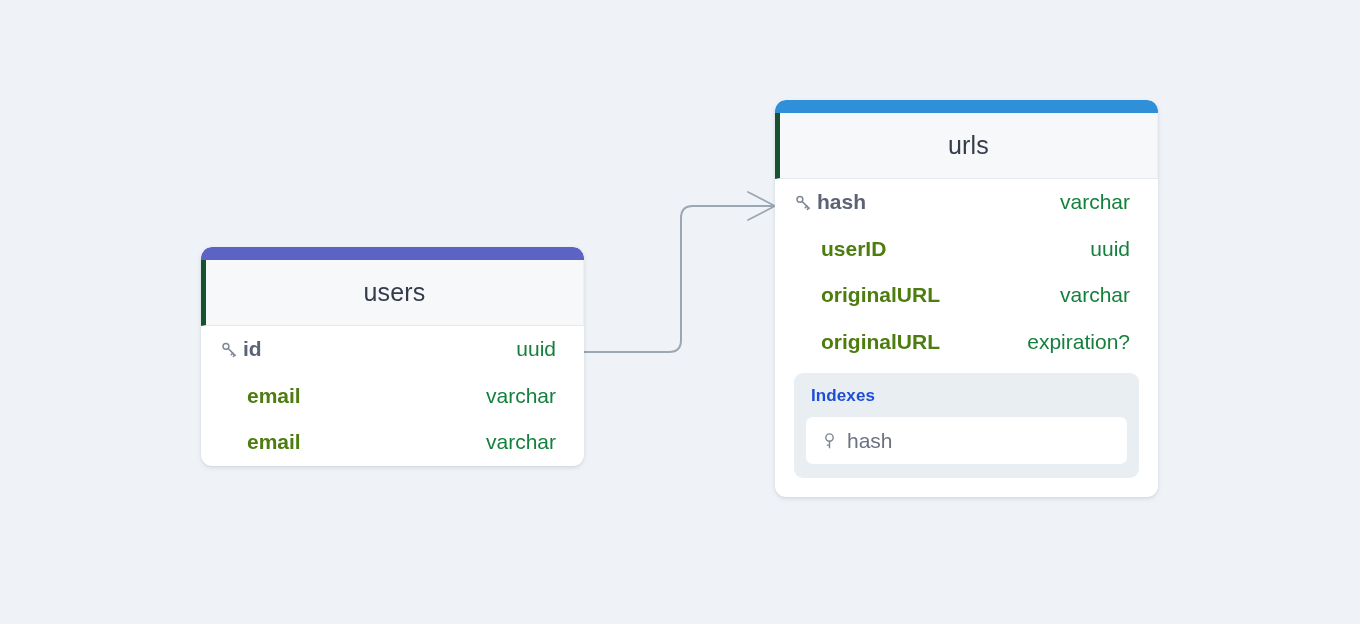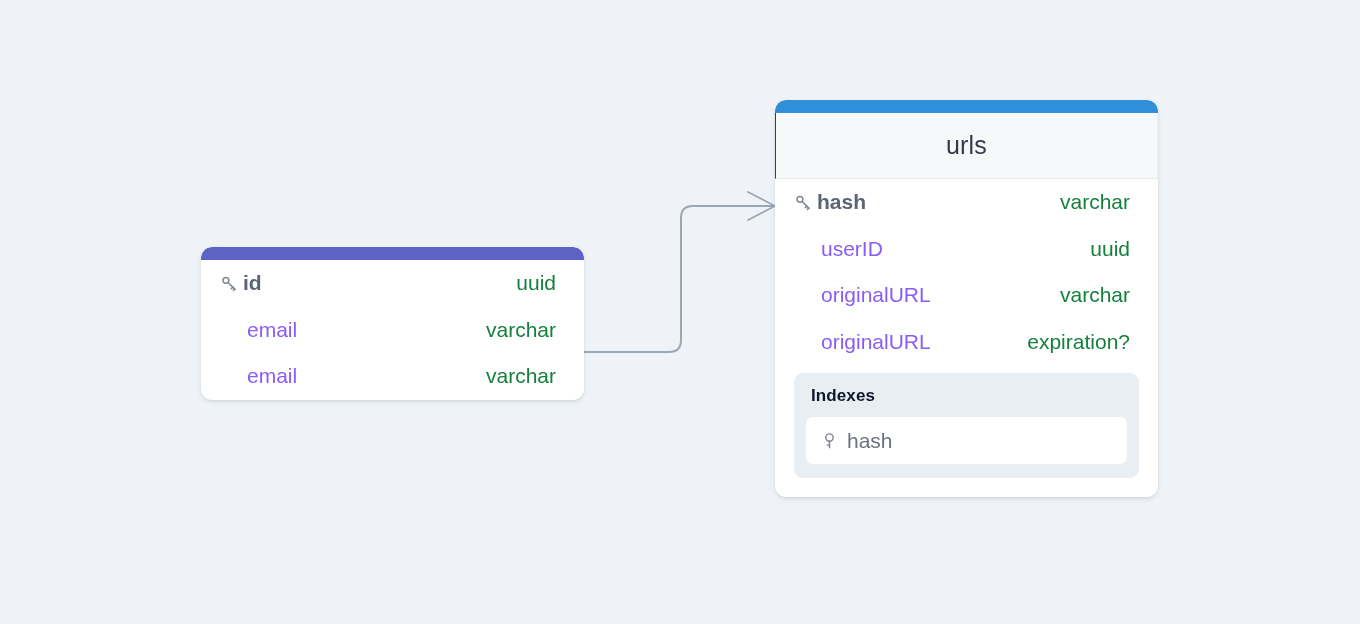--- a/index.html
+++ b/index.html
@@ -47,21 +47,21 @@
 
   .accent-bar {
     height: 13px;
     width: 100%;
     border-radius: 11px 11px 0 0;
   }
 
   .table-header {
     background: #f7f8fa;
     border-bottom: 1px solid #e6e9ee;
-    border-left: 1px solid #14532d;
+    border-left: 5px solid #14532d;
     border-right: 1px solid #eceff3;
     height: 66px;
     display: flex;
     align-items: center;
     justify-content: center;
     box-sizing: border-box;
   }
 
   .table-title {
     font-size: 25px;
@@ -93,22 +93,22 @@
     margin-right: 4px;
   }
 
   .field-icon.empty {
     width: 24px;
     min-width: 24px;
   }
 
   .field-name {
     font-size: 21px;
-    color: #8b5cf6;
-    font-weight: 400;
+    color: #4d7c0f;
+    font-weight: 700;
     white-space: nowrap;
   }
 
   .field-row.pk .field-name {
     font-weight: 700;
     color: #5a6475;
   }
 
   .field-type {
     margin-left: auto;
@@ -123,21 +123,21 @@
     margin: 8px 19px 19px 19px;
     background: #e9eef3;
     border-radius: 9px;
     padding: 13px 12px 14px 12px;
     box-sizing: border-box;
   }
 
   .indexes-title {
     font-size: 17px;
     font-weight: 700;
-    color: #0f172a;
+    color: #1d4ed8;
     margin: 0 0 11px 5px;
     letter-spacing: 0.1px;
   }
 
   .index-item {
     background: #ffffff;
     border-radius: 7px;
     height: 47px;
     display: flex;
     align-items: center;
@@ -172,20 +172,23 @@
     <g fill="none" stroke="#9aa7b5" stroke-width="1.7" stroke-linecap="round">
       <path d="M 775 206 L 748 192"></path>
       <path d="M 775 206 L 748 220"></path>
       <path d="M 775 206 L 748 206"></path>
     </g>
   </svg>
 
   <div class="table-card" id="table-users" style="left:201px; top:247px;">
     <div class="accent-bar" style="background:#5c63c4;"></div>
 
+    <div class="table-header">
+      <span class="table-title">users</span>
+    </div>
 
     <div class="fields">
 
       <div class="field-row pk">
         <span class="field-icon">
           <svg width="19" height="19" viewBox="0 0 24 24" fill="none" stroke="#7e8795" stroke-width="1.9" stroke-linecap="round" stroke-linejoin="round">
             <circle cx="7.5" cy="8" r="3.7"></circle>
             <path d="M10.3 10.7 L19 19.4"></path>
             <path d="M16.2 16.6 L14.2 18.6"></path>
             <path d="M18.6 19.0 L16.9 20.7"></path>

